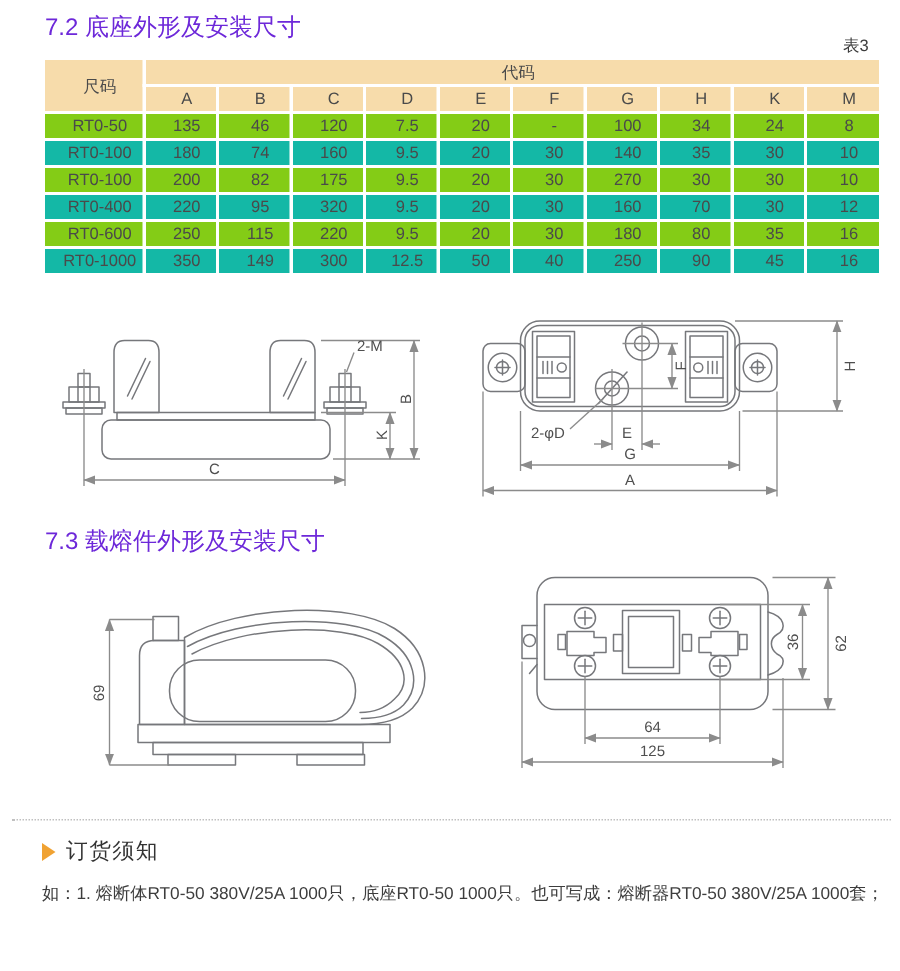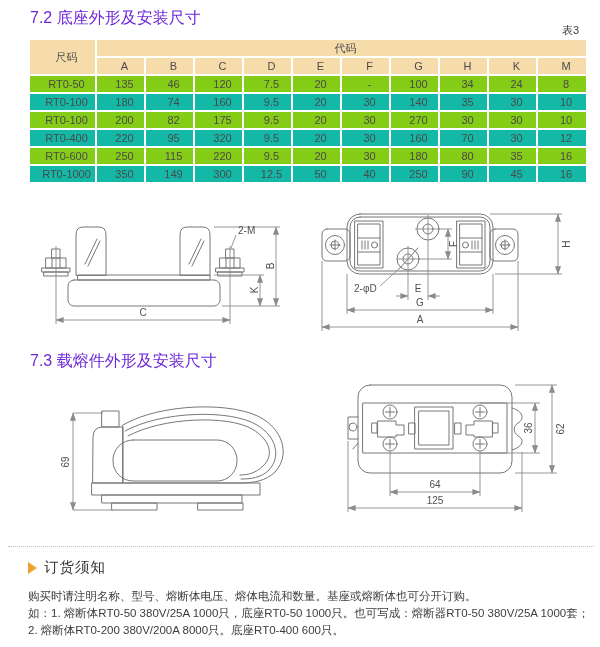--- a/index.html
+++ b/index.html
@@ -367,16 +367,14 @@
   <text class="dimtxt" x="105" y="129" text-anchor="middle">125</text>
 </svg>
 
 <div class="divider"></div>
 
 <div class="notes-head">
   <span class="tri"></span>
   <span>订货须知</span>
 </div>
 <div class="notes-body">
-  <div>购买时请注明名称、型号、熔断体电压、熔体电流和数量。基座或熔断体也可分开订购。</div>
   <div>如：1. 熔断体RT0-50 380V/25A 1000只，底座RT0-50 1000只。也可写成：熔断器RT0-50 380V/25A 1000套；</div>
-  <div>2. 熔断体RT0-200 380V/200A 8000只。底座RT0-400 600只。</div>
 </div>
 
 </body></html>

